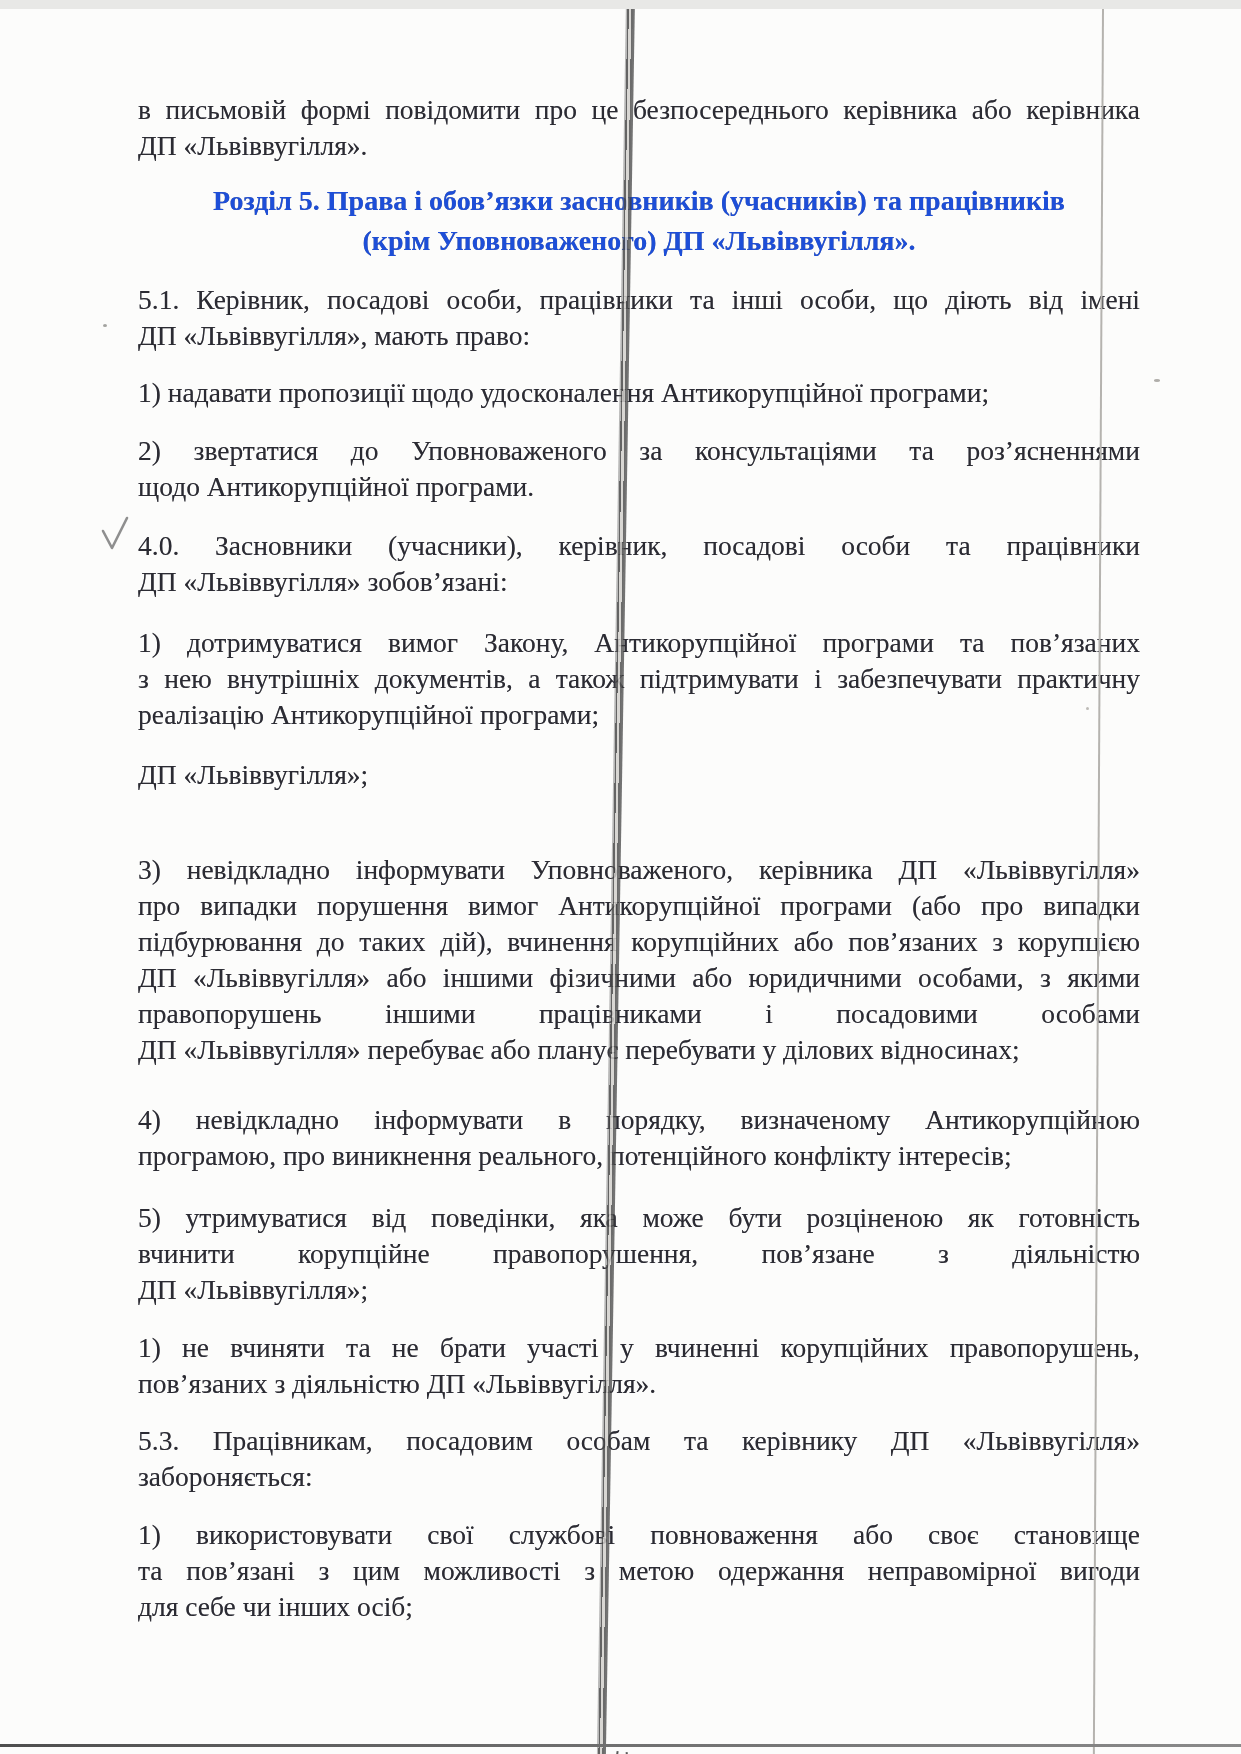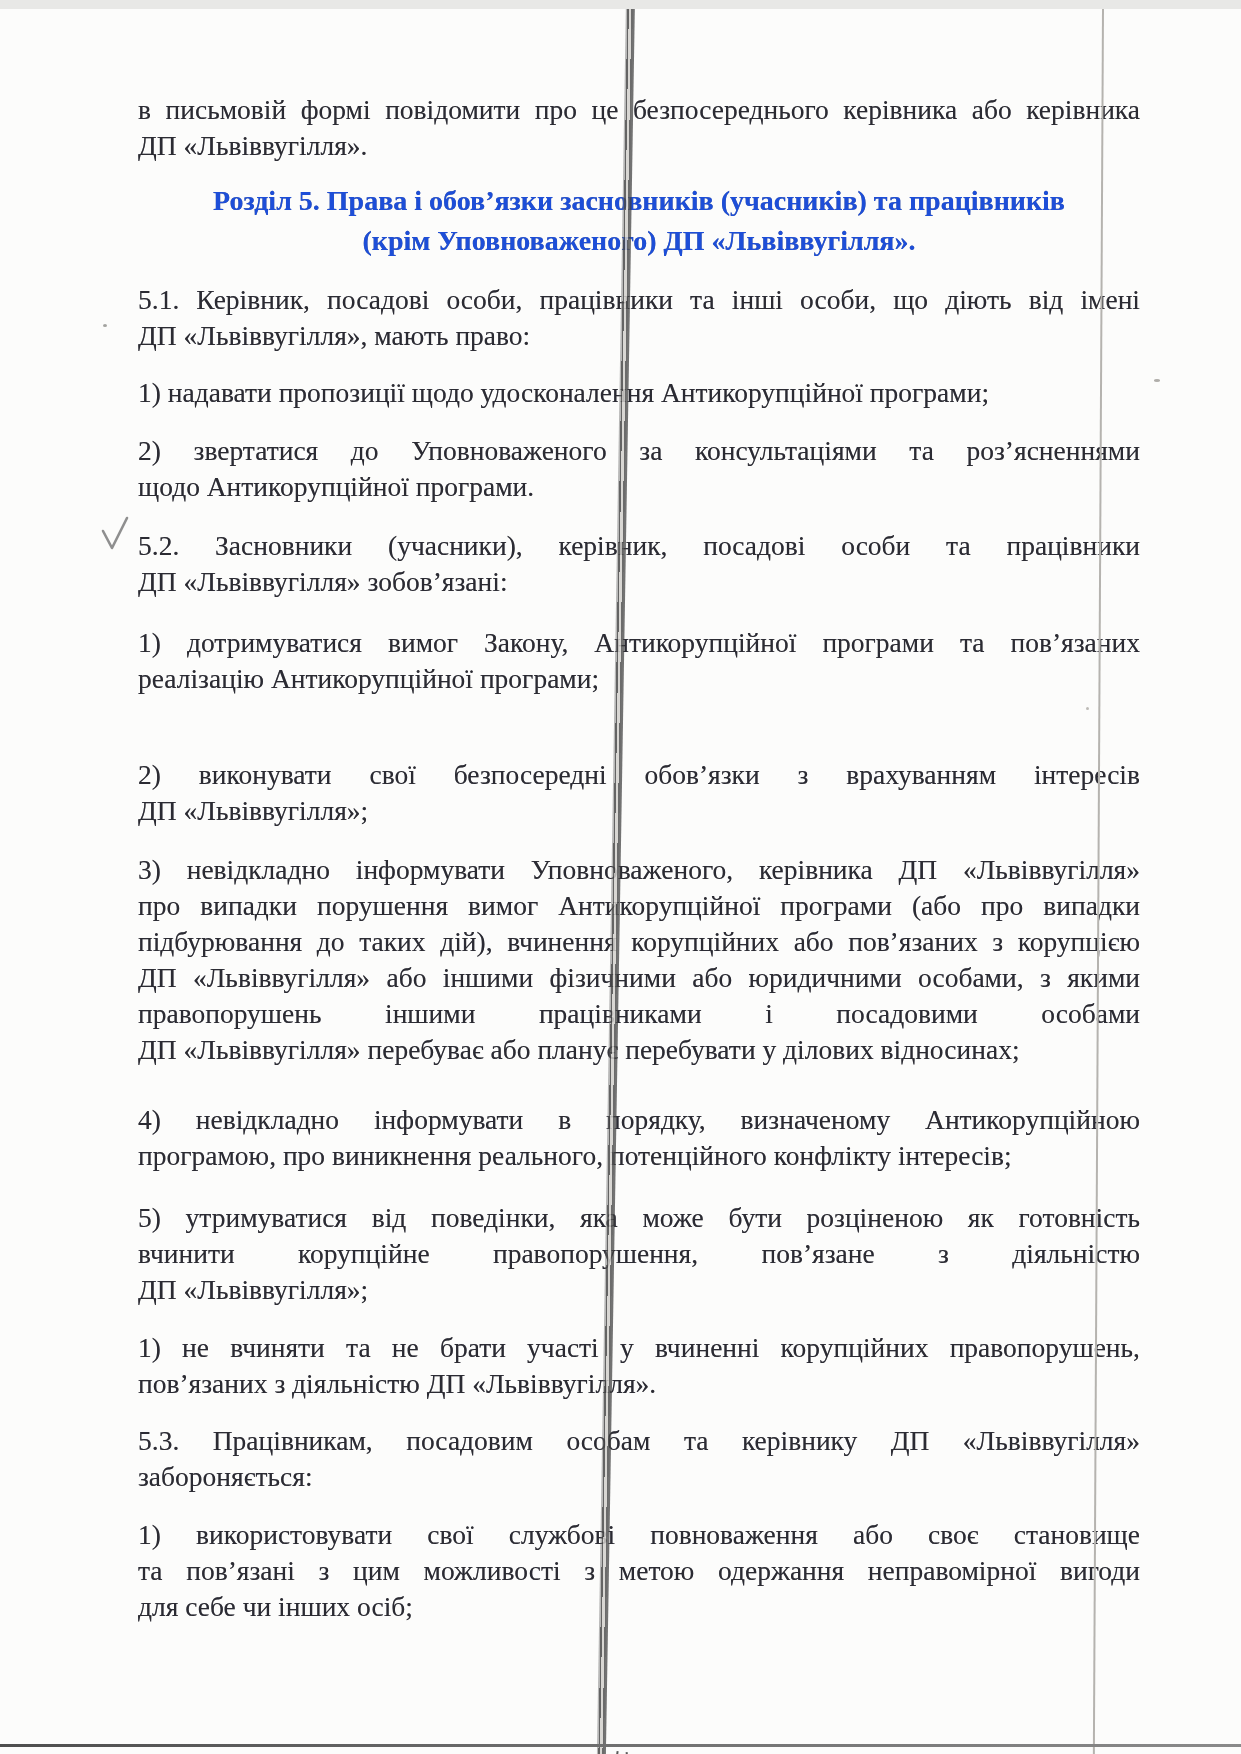--- a/index.html
+++ b/index.html
@@ -114,31 +114,31 @@
   <div class="para" style="top:366px">
       <div class="line">1) надавати пропозиції щодо удосконалення Антикорупційної програми;</div>
     </div>
 
   <div class="para" style="top:424px">
       <div class="line">2) звертатися до Уповноваженого за консультаціями та роз’ясненнями</div>
       <div class="line">щодо Антикорупційної програми.</div>
     </div>
 
   <div class="para" style="top:519px">
-      <div class="line">5.2. Засновники (учасники), керівник, посадові особи та працівники</div>
+      <div class="line">4.0. Засновники (учасники), керівник, посадові особи та працівники</div>
       <div class="line">ДП «Львіввугілля» зобов’язані:</div>
     </div>
 
   <div class="para" style="top:616px">
       <div class="line">1) дотримуватися вимог Закону, Антикорупційної програми та пов’язаних</div>
+      <div class="line">з нею внутрішніх документів, а також підтримувати і забезпечувати практичну</div>
       <div class="line">реалізацію Антикорупційної програми;</div>
     </div>
 
   <div class="para" style="top:748px">
-      <div class="line">2) виконувати свої безпосередні обов’язки з врахуванням інтересів</div>
       <div class="line">ДП «Львіввугілля»;</div>
     </div>
 
   <div class="para" style="top:843px">
       <div class="line">3) невідкладно інформувати Уповноваженого, керівника ДП «Львіввугілля»</div>
       <div class="line">про випадки порушення вимог Антикорупційної програми (або про випадки</div>
       <div class="line">підбурювання до таких дій), вчинення корупційних або пов’язаних з корупцією</div>
       <div class="line">ДП «Львіввугілля» або іншими фізичними або юридичними особами,  з якими</div>
       <div class="line">правопорушень іншими працівниками і посадовими особами</div>
       <div class="line">ДП «Львіввугілля» перебуває або планує перебувати у ділових відносинах;</div>

